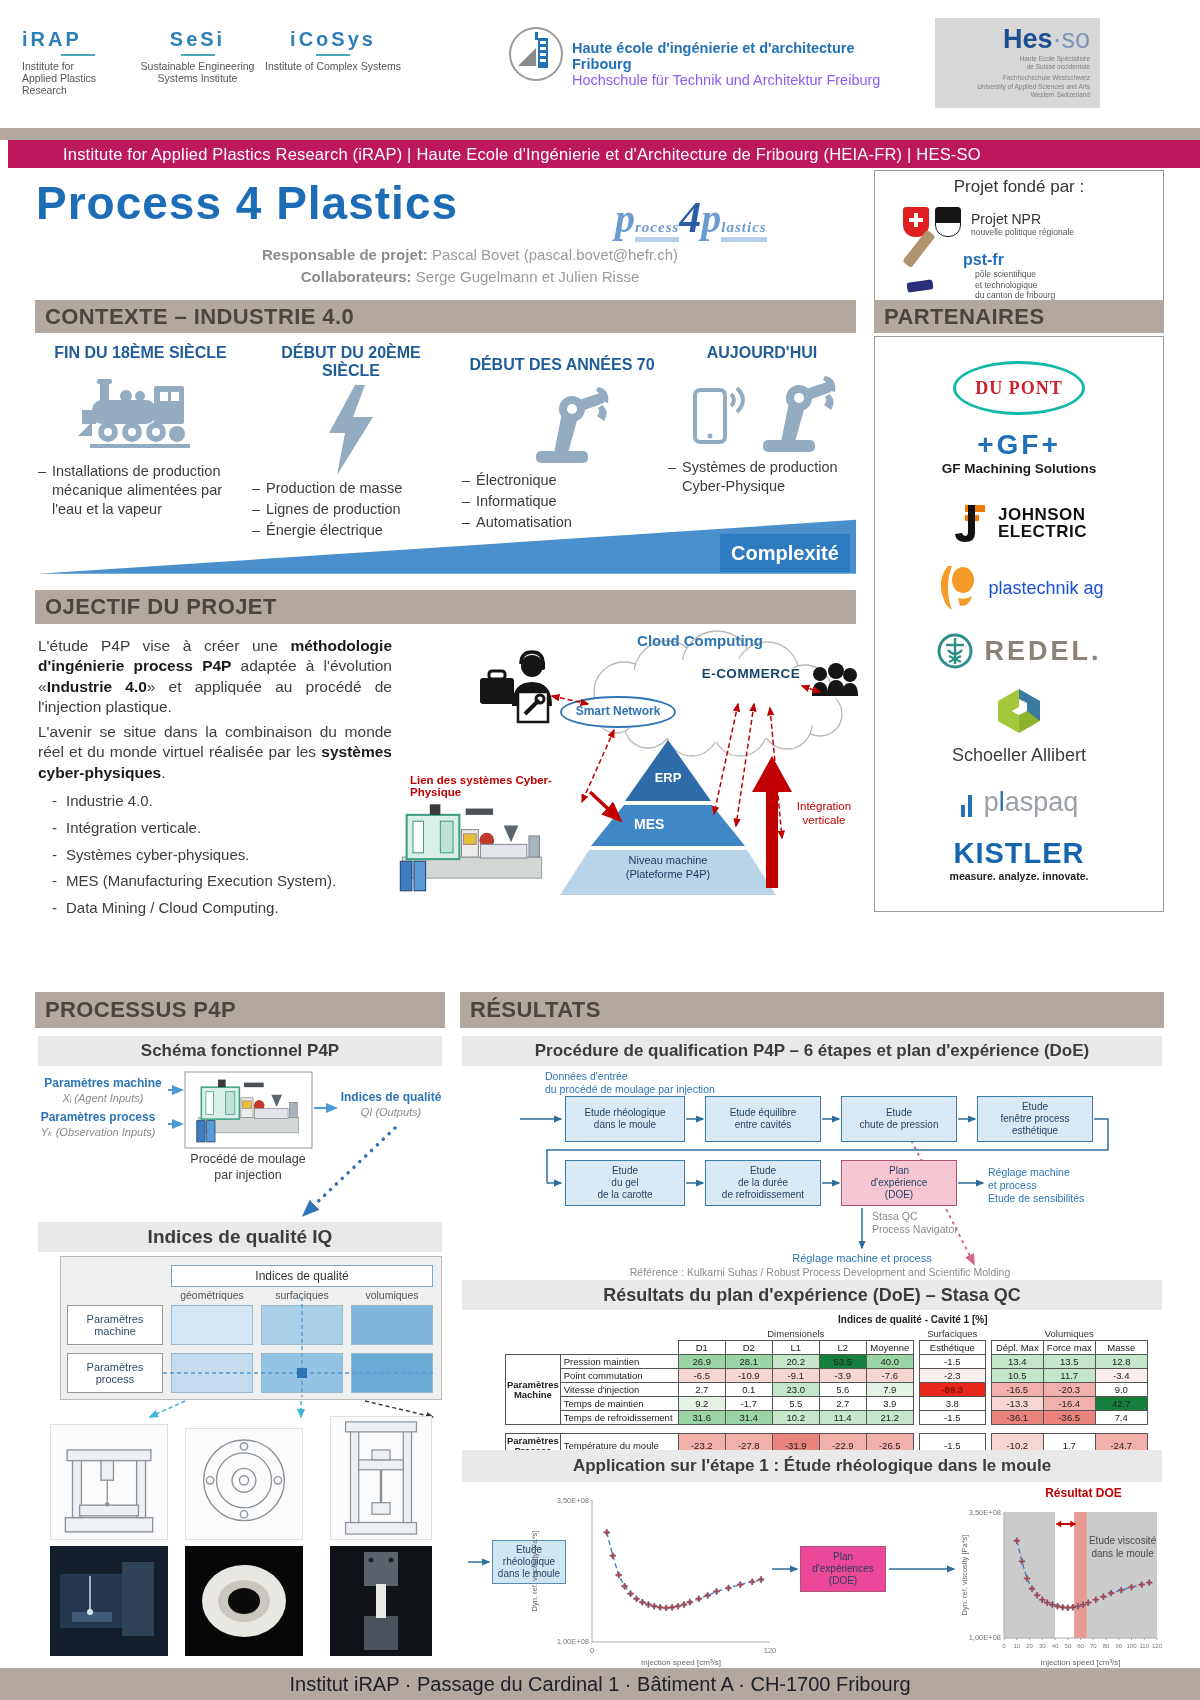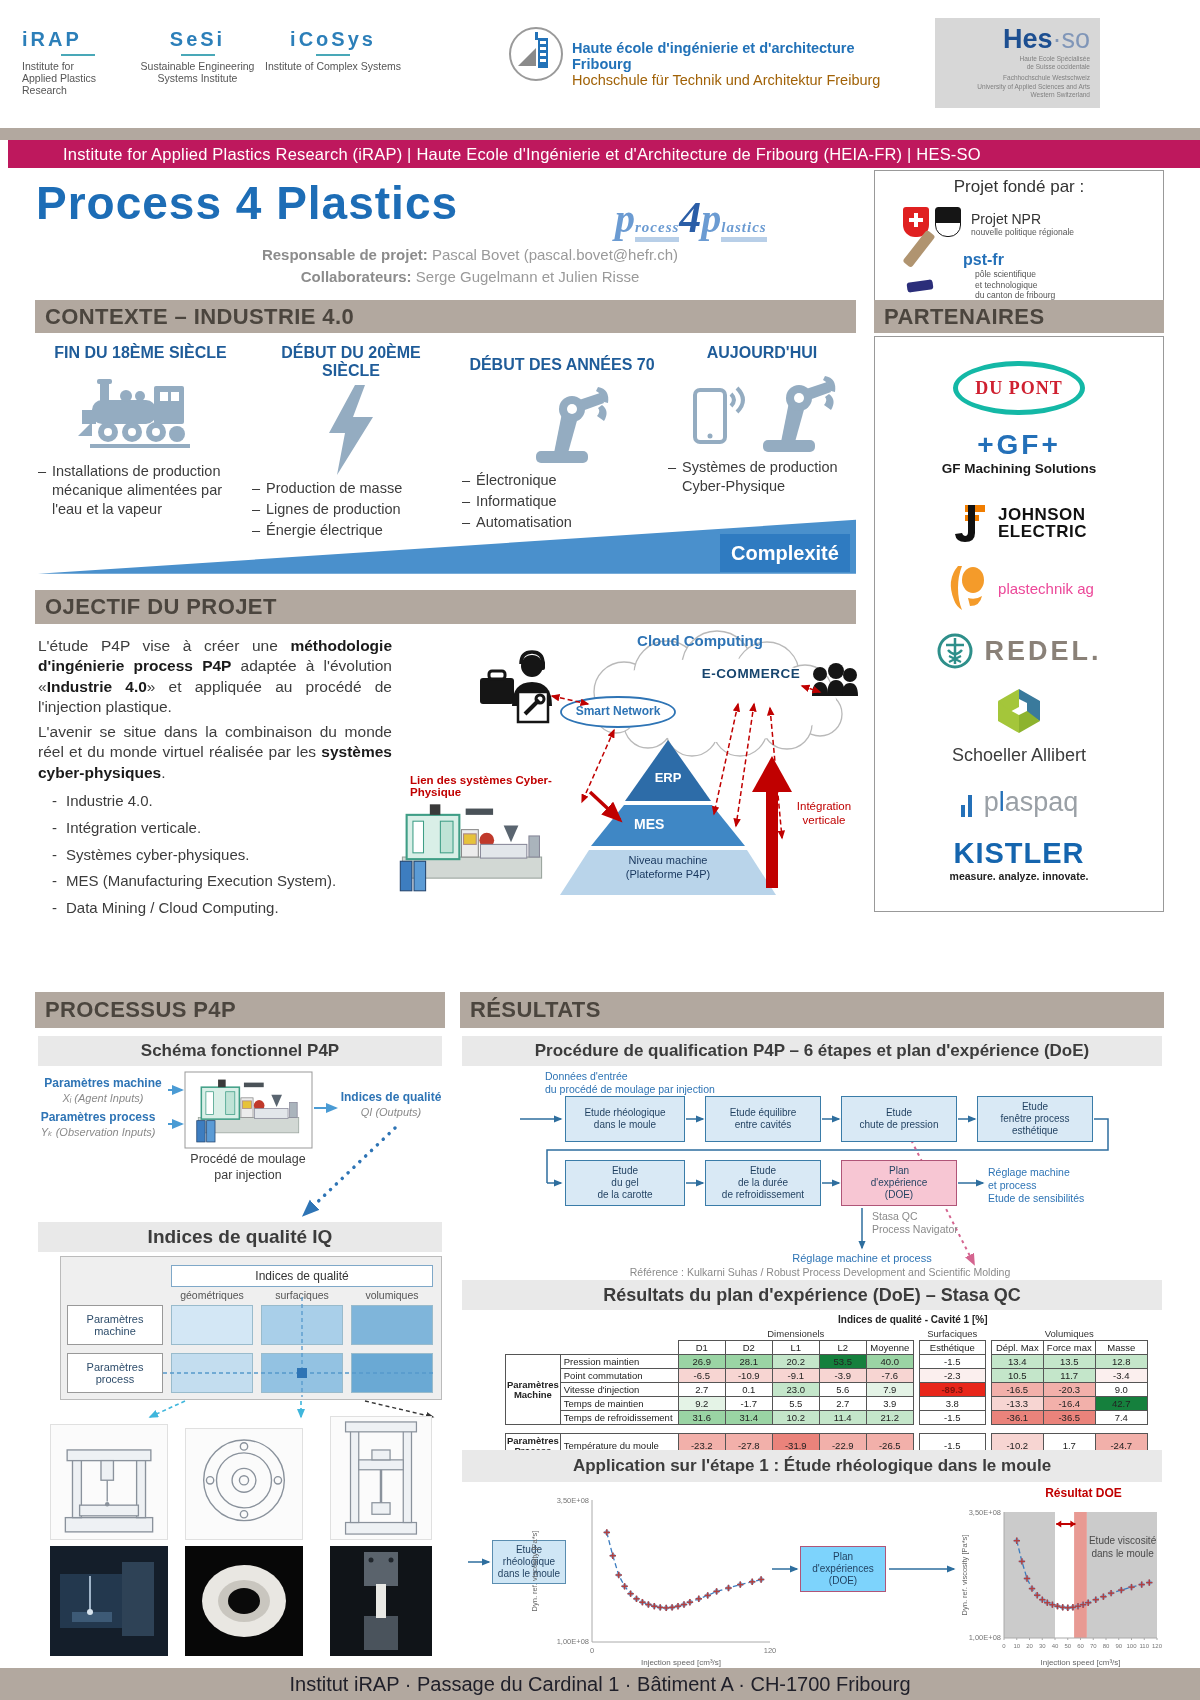--- a/index.html
+++ b/index.html
@@ -21,21 +21,21 @@
   .just b{color:#1a1a1a;}
   .flowrow{display:flex;gap:20px;}
   .flowbox{width:116px;height:46px;background:#d9e9f5;border:1px solid #3a7ca8;color:#1f3f5f;
            font-size:10px;line-height:1.18;display:flex;align-items:center;justify-content:center;
            text-align:center;white-space:pre-line;box-sizing:border-box;flex:none;}
   .flowrow .flowbox:first-child{width:120px;}
   .flowbox.pink{background:#f7c6d3;border-color:#b05578;}
   .appbox{background:#cfe6f5;border:1px solid #5a8db0;color:#1f3f5f;font-size:10px;line-height:1.2;
           display:flex;align-items:center;justify-content:center;text-align:center;
           white-space:pre-line;box-sizing:border-box;}
-  .appbox.pink{background:#7dd3fc;border-color:#b05578;}
+  .appbox.pink{background:#ec4899;border-color:#b05578;}
   .doe{border-collapse:collapse;table-layout:fixed;font-size:9.5px;color:#222;}
   .doe td{padding:0 1px;text-align:center;height:13px;line-height:1.05;overflow:hidden;}
   .doe .no,.doe .gap{border:none;background:#fff;}
   .doe .thead{font-weight:bold;font-size:10px;text-align:center;}
   .doe .tgroup{font-size:9.5px;color:#333;}
   .doe .tcol{border:1px solid #555;}
   .doe .val{border:1px solid #555;}
   .doe .lbl{border:1px solid #555;text-align:left;padding-left:3px;background:#fff;}
   .doe .grp{border:1px solid #555;font-weight:bold;white-space:pre-line;background:#fff;}
   .doe .tall{height:24px;}
@@ -101,21 +101,21 @@
     <polygon points="10,40 28,22 28,40" fill="#8a8a8a"></polygon>
     <rect x="30" y="12" width="10" height="30" fill="#2272b8"></rect>
     <rect x="32" y="15" width="6" height="3" fill="#fff"></rect>
       <rect x="32" y="21" width="6" height="3" fill="#fff"></rect>
     <rect x="32" y="27" width="6" height="3" fill="#fff"></rect>
       <rect x="32" y="33" width="6" height="3" fill="#fff"></rect>
     <rect x="27" y="6" width="3" height="8" fill="#2272b8"></rect>
   </svg>
   <div class="abs" style="left:572px;top:40px;width:340px">
     <div style="font-size:14.5px;font-weight:bold;color:#2272b8">Haute école d'ingénierie et d'architecture Fribourg</div>
-    <div style="font-size:14.5px;color:#a16207">Hochschule für Technik und Architektur Freiburg</div>
+    <div style="font-size:14.5px;color:#8b5cf6">Hochschule für Technik und Architektur Freiburg</div>
   </div>
 
   <div class="abs" style="left:935px;top:18px;width:165px;height:90px;background:#d7d7d7;box-sizing:border-box;padding:6px 10px;text-align:right">
     <div>
       <span style="font-size:27px;font-weight:bold;color:#1d4f91">Hes</span><span style="font-size:27px;color:#8096b8">·so</span>
     </div>
     <div class="pre" style="font-size:6.5px;color:#808080;line-height:1.3">Haute Ecole Spécialisée
 de Suisse occidentale</div>
     <div style="font-size:6.5px;color:#808080;margin-top:2px">Fachhochschule Westschweiz</div>
     <div class="pre" style="font-size:6.5px;color:#808080;margin-top:2px;line-height:1.3">University of Applied Sciences and Arts
@@ -272,21 +272,21 @@
       </div>
   </div>
 
   <div class="abs" style="left:38px;top:518px;width:818px;height:62px">
     <div class="abs" style="left:0;top:0;width:818px;height:62px;background:#4a90cc;clip-path:polygon(0% 90%,100% 3%,100% 90%)"></div>
     <div class="abs" style="left:682px;top:16px;width:130px;height:38px;background:#2f7bc1;color:#fff;font-weight:bold;font-size:20px;display:flex;align-items:center;justify-content:center">Complexité</div>
   </div>
 
   <div class="abs" style="left:874px;top:336px;width:290px;height:576px;border:1px solid #999;box-sizing:border-box;padding-top:10px">
     <div style="height:82px;display:flex;align-items:center;justify-content:center">
-      <div style="width:132px;height:54px;border:5px solid #14b8a6;border-radius:50%;display:flex;align-items:center;justify-content:center;box-sizing:border-box">
+      <div style="width:132px;height:54px;border:3px solid #14b8a6;border-radius:50%;display:flex;align-items:center;justify-content:center;box-sizing:border-box">
         <span style="font-family:'Liberation Serif','DejaVu Serif',serif;font-weight:bold;font-size:18px;color:#cf2030;letter-spacing:1px">DU PONT</span>
       </div>
     </div>
     <div style="height:64px;text-align:center">
       <div style="font-size:28px;font-weight:bold;color:#2470b8;letter-spacing:3px">+GF+</div>
       <div style="font-size:13.5px;font-weight:bold;color:#1a1a1a">GF Machining Solutions</div>
     </div>
     <div style="height:62px;display:flex;align-items:center;justify-content:center;gap:9px">
       <svg width="38" height="42" viewBox="0 0 38 42">
         <rect x="14" y="2" width="20" height="7" fill="#f07d00"></rect>
@@ -297,21 +297,21 @@
         <div>JOHNSON</div>
         <div>ELECTRIC</div>
       </div>
     </div>
     <div style="height:66px;display:flex;align-items:center;justify-content:center;gap:10px">
       <svg width="44" height="52" viewBox="0 0 44 52">
         <path d="M14 4 q-12 14 -4 34 q2 6 8 10 q-4 -10 -4 -22 q0 -12 4 -22 Z" fill="#f49b2a"></path>
         <ellipse cx="29" cy="18" rx="11" ry="13" fill="#f49b2a"></ellipse>
         <path d="M24 36 q8 2 14 -2 q-2 10 -12 10 Z" fill="#f49b2a"></path>
       </svg>
-      <span style="font-size:15px;color:#ec4899">plastechnik ag</span>
+      <span style="font-size:18px;color:#1d4ed8">plastechnik ag</span>
     </div>
     <div style="height:60px;display:flex;align-items:center;justify-content:center;gap:10px">
       <svg width="38" height="38" viewBox="0 0 38 38">
         <circle cx="19" cy="19" r="16" fill="none" stroke="#2e8f8a" stroke-width="3"></circle>
         <line x1="19" y1="6" x2="19" y2="32" stroke="#2e8f8a" stroke-width="2.5"></line>
         <line x1="10" y1="13" x2="28" y2="13" stroke="#2e8f8a" stroke-width="2.5"></line>
         <path d="M12 18 q7 8 14 0" fill="none" stroke="#2e8f8a" stroke-width="2.5"></path>
         <line x1="13" y1="24" x2="25" y2="30" stroke="#2e8f8a" stroke-width="2"></line>
         <line x1="25" y1="24" x2="13" y2="30" stroke="#2e8f8a" stroke-width="2"></line>
       </svg>

